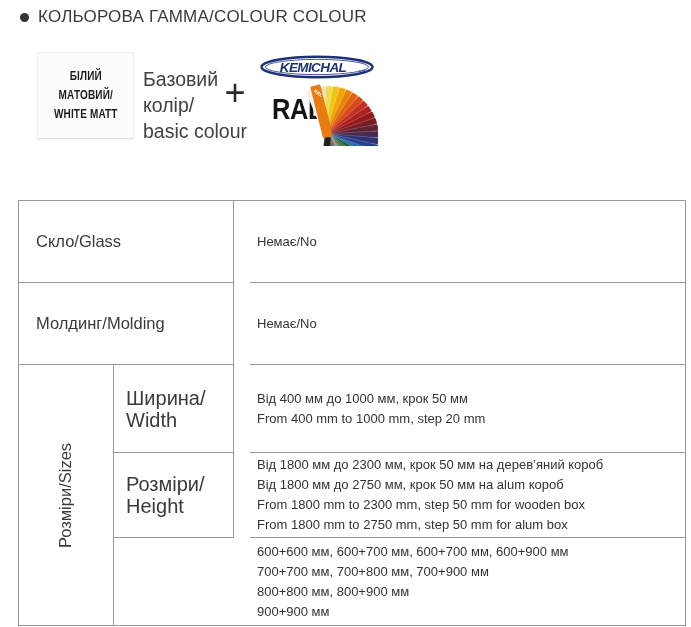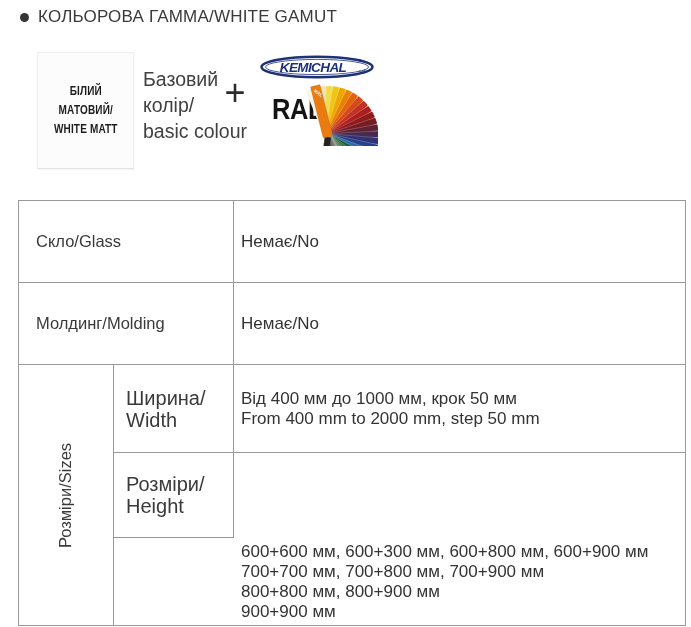--- a/index.html
+++ b/index.html
@@ -5,21 +5,21 @@
   * { margin:0; padding:0; box-sizing:border-box; }
   html,body { width:691px; height:627px; background:#ffffff; overflow:hidden; }
   body { position:relative; font-family:"Liberation Sans","DejaVu Sans",sans-serif; color:#333; }
 
   
   .title-row { position:absolute; left:20px; top:7px; display:flex; align-items:center; }
   .bullet { width:9px; height:9px; border-radius:50%; background:#353535; margin-right:9px; flex:0 0 auto; }
   .page-title { font-size:17px; color:#3a3a3a; letter-spacing:.2px; }
 
   
-  .white-matt-box { position:absolute; left:37px; top:52px; width:97px; height:117px;
+  .white-matt-box { position:absolute; left:37px; top:52px; width:97px; height:87px;
     background:#fcfcfc; border:1px solid #f0f0f0; border-bottom-color:#e2e2e2;
     box-shadow:0 1px 2px rgba(0,0,0,.05);
     display:flex; align-items:center; justify-content:center; }
   .white-matt-box span { display:block; font-weight:bold; font-size:12.5px; line-height:19px;
     color:#1c1c1c; text-align:center; white-space:pre-line; transform:scaleX(.8); letter-spacing:.2px; }
 
   .basic-colour { position:absolute; left:143px; top:66px; font-size:19.5px; line-height:26px;
     color:#414141; white-space:pre-line; }
 
   .plus-sign { position:absolute; left:215px; top:72px; width:40px; text-align:center;
@@ -35,32 +35,32 @@
     display:grid; grid-template-columns:95px 120px 1fr;
     grid-template-rows:82px 82px 88px 85px 87px;
     border:1px solid #999; }
   .cell { border-right:1px solid #999; border-bottom:1px solid #999;
     display:flex; align-items:center; }
   .cell.last-col { border-right:none; }
   .cell.last-row { border-bottom:none; }
   .label-cell { grid-column:1 / 3; padding-left:17px; font-size:16.5px; color:#3a3a3a; }
   .sub-label-cell { grid-column:2; padding-left:12px; font-size:20px; line-height:22px;
     color:#3a3a3a; white-space:pre-line; }
-  .value-cell { grid-column:3; padding-left:7px; font-size:17px; line-height:20px;
-    color:#333; white-space:pre-line; }
+  .value-cell { grid-column:3; padding-left:7px; font-size:13px; line-height:20px;
+    color:#333; white-space:pre-line;margin-left:16px; }
   .sizes-cell { grid-column:1; grid-row:3 / 6; justify-content:center; }
   .sizes-cell span { transform:rotate(-90deg); white-space:nowrap; font-size:16.5px; color:#3a3a3a; }
   .r1 { grid-row:1; } .r2 { grid-row:2;text-align:right; } .r3 { grid-row:3; } .r4 { grid-row:4; } .r5 { grid-row:5; }
 </style>
 </head>
 <body>
 
 <div class="title-row">
   <div class="bullet"></div>
-  <div class="page-title">КОЛЬОРОВА ГАММА/WHITE GAMUT</div>
+  <div class="page-title">КОЛЬОРОВА ГАММА/COLOUR COLOUR</div>
 </div>
 
 <div class="white-matt-box">
   <span>БІЛИЙ
 МАТОВИЙ/
 WHITE MATT</span>
 </div>
 
 <div class="basic-colour">Базовий
 колір/
@@ -127,23 +127,27 @@
   </div>
   <div class="cell value-cell last-col r2">Немає/No</div>
 
   <div class="cell sizes-cell last-row">
     <span>Розміри/Sizes</span>
   </div>
 
   <div class="cell sub-label-cell r3">Ширина/
 Width</div>
   <div class="cell value-cell last-col r3">Від 400 мм до 1000 мм, крок 50 мм
-From 400 mm to 2000 mm, step 50 mm</div>
+From 400 mm to 1000 mm, step 20 mm</div>
 
   <div class="cell sub-label-cell r4">Розміри/
 Height</div>
+  <div class="cell value-cell last-col r4">Від 1800 мм до 2300 мм, крок 50 мм на дерев’яний короб
+Від 1800 мм до 2750 мм, крок 50 мм на alum короб
+From 1800 mm to 2300 mm, step 50 mm for wooden box
+From 1800 mm to 2750 mm, step 50 mm for alum box</div>
 
-  <div class="cell value-cell last-col r5 last-row">600+600 мм, 600+300 мм, 600+800 мм, 600+900 мм
+  <div class="cell value-cell last-col r5 last-row">600+600 мм, 600+700 мм, 600+700 мм, 600+900 мм
 700+700 мм, 700+800 мм, 700+900 мм
 800+800 мм, 800+900 мм
 900+900 мм</div>
 
 </div>
 
 </body></html>

